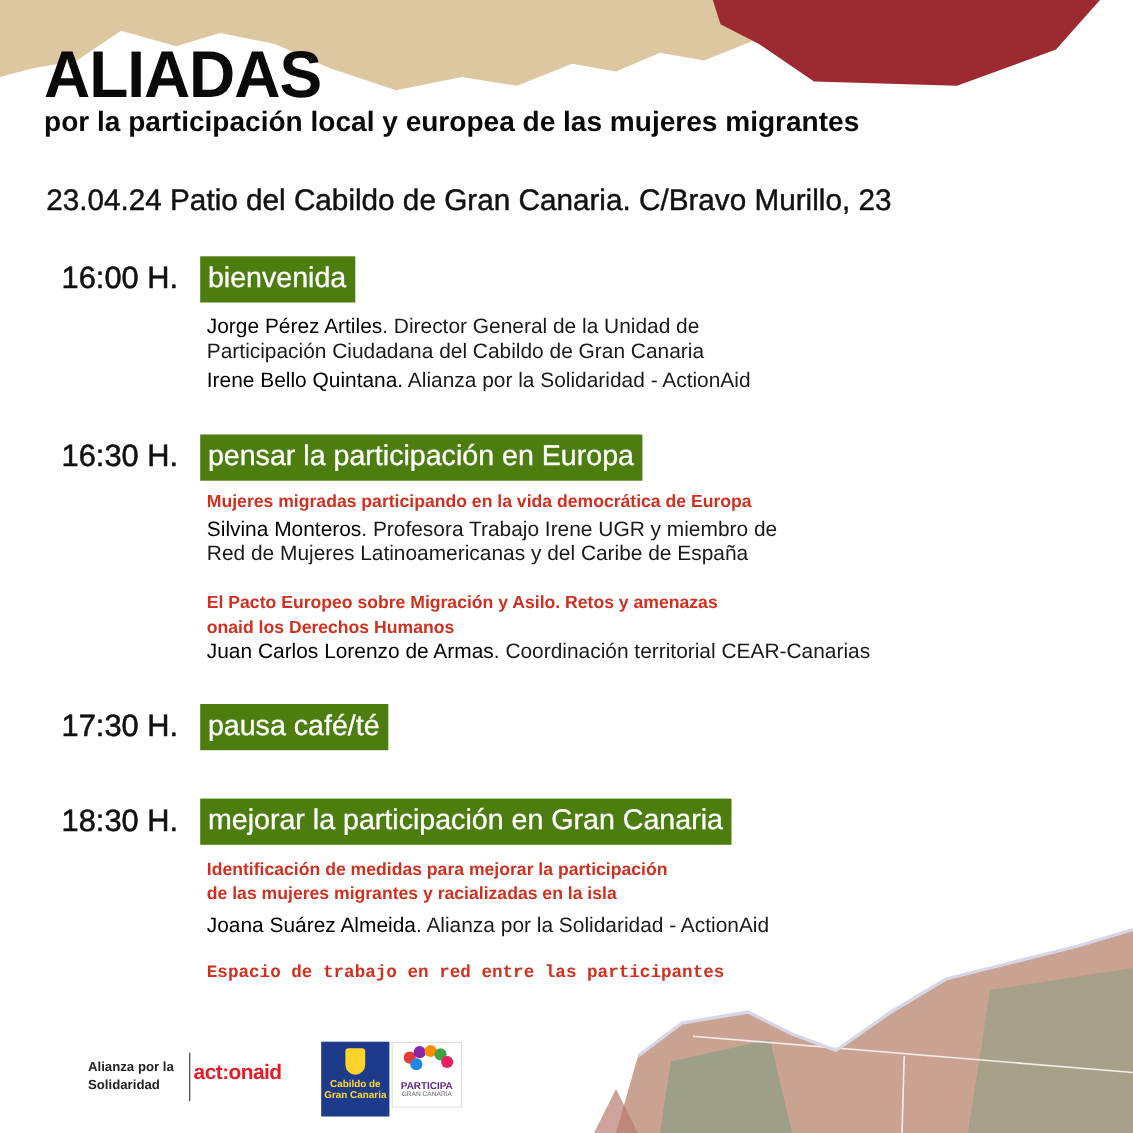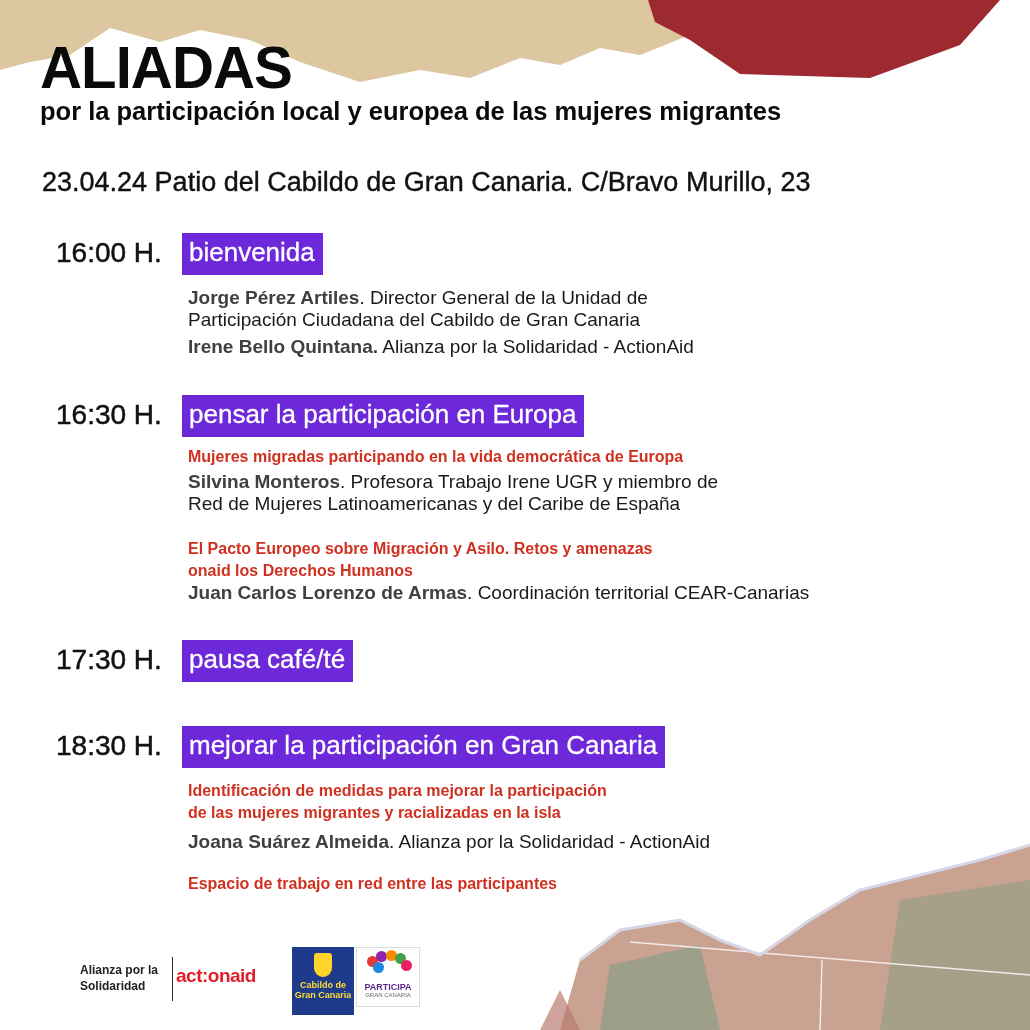--- a/index.html
+++ b/index.html
@@ -3,23 +3,23 @@
 <meta charset="utf-8">
 <style>
   html, body { margin:0; padding:0; }
   body { width:1030px; height:1030px; position:relative; overflow:hidden; background:#ffffff; font-family:"Liberation Sans", sans-serif; color:#111; }
   .bg-paper { position:absolute; left:0; top:0; width:1030px; height:1030px; }
   .title { position:absolute; left:40px; top:38px; font-family:"Liberation Sans", sans-serif; font-weight:900; font-size:60px; letter-spacing:-1px; line-height:60px; color:#0a0a0a; transform:scaleX(0.97); transform-origin:left; }
   .subtitle { position:absolute; left:40px; top:96px; font-weight:700; font-size:25.5px; line-height:30px; color:#0a0a0a; white-space:nowrap; }
   .dateline { position:absolute; left:42px; top:166px; font-size:27px; line-height:32px; font-weight:400; color:#111; white-space:nowrap; -webkit-text-stroke:0.4px #111; }
   .session { position:absolute; left:56px; }
   .time { position:absolute; left:0; font-size:28px; line-height:34px; color:#111; white-space:nowrap; -webkit-text-stroke:0.5px #111; }
-  .tag { position:absolute; left:126px; background:#6d28d9; color:#fff; font-size:26px; line-height:34px; padding:2px 8px 6px 7px; white-space:nowrap; -webkit-text-stroke:0.3px #fff; }
+  .tag { position:absolute; left:126px; background:#4d7c0f; color:#fff; font-size:26px; line-height:34px; padding:2px 8px 6px 7px; white-space:nowrap; -webkit-text-stroke:0.3px #fff; }
   .item { position:absolute; left:132px; white-space:nowrap; font-size:19px; line-height:22px; color:#1a1a1a; }
-  .item b { font-weight:700; color:#404040; }
+  .item b { font-weight:400; color:#000000; }
   .red { color:#d0301f; font-weight:700; font-size:16px; line-height:22px; }
   .logos { position:absolute; left:80px; top:945px; height:60px; }
   .alianza { position:absolute; left:0; top:17px; font-size:12px; line-height:16px; font-weight:700; color:#222; width:90px; }
   .divider { position:absolute; left:92px; top:12px; width:1px; height:44px; background:#333; }
   .actionaid { position:absolute; left:96px; top:20px; font-size:19px; font-weight:900; color:#e21d28; letter-spacing:-0.5px; }
   .cabildo { position:absolute; left:212px; top:2px; width:62px; height:68px; background:#1e3a8a; color:#ffdd33; font-size:9px; font-weight:700; text-align:center; line-height:10px; }
   .cabildo .crest { display:block; margin:6px auto 3px; width:18px; height:24px; background:#ffd42a; border-radius:3px 3px 9px 9px; }
   .participa { position:absolute; left:276px; top:2px; width:62px; height:58px; background:#fff; border:1px solid #ddd; text-align:center; }
   .participa .balloons { display:block; height:34px; position:relative; }
   .participa .b { position:absolute; width:11px; height:11px; border-radius:50%; }
@@ -85,21 +85,21 @@
 <div class="session" style="top:729px;">
   <div class="time">18:30 H.</div>
   <div class="tag" style="top:-3px;">mejorar la participación en Gran Canaria</div>
   <div class="item red" style="top:51px;">
     <span>Identificación de medidas para mejorar la participación</span><br>
     <span>de las mujeres migrantes y racializadas en la isla</span>
   </div>
   <div class="item" style="top:102px;">
     <b>Joana Suárez Almeida</b><span>. Alianza por la Solidaridad - ActionAid</span>
   </div>
-  <div class="item red" style="top:144px;">Espacio de trabajo en red entre las participantes</div>
+  <div class="item red" style="top:144px;font-family:Liberation Mono, monospace;">Espacio de trabajo en red entre las participantes</div>
 </div>
 
 <div class="logos">
   <div class="alianza">Alianza por la Solidaridad</div>
   <div class="divider"></div>
   <div class="actionaid">act:onaid</div>
   <div class="cabildo">
     <span class="crest"></span>
     <span>Cabildo de Gran Canaria</span>
   </div>

